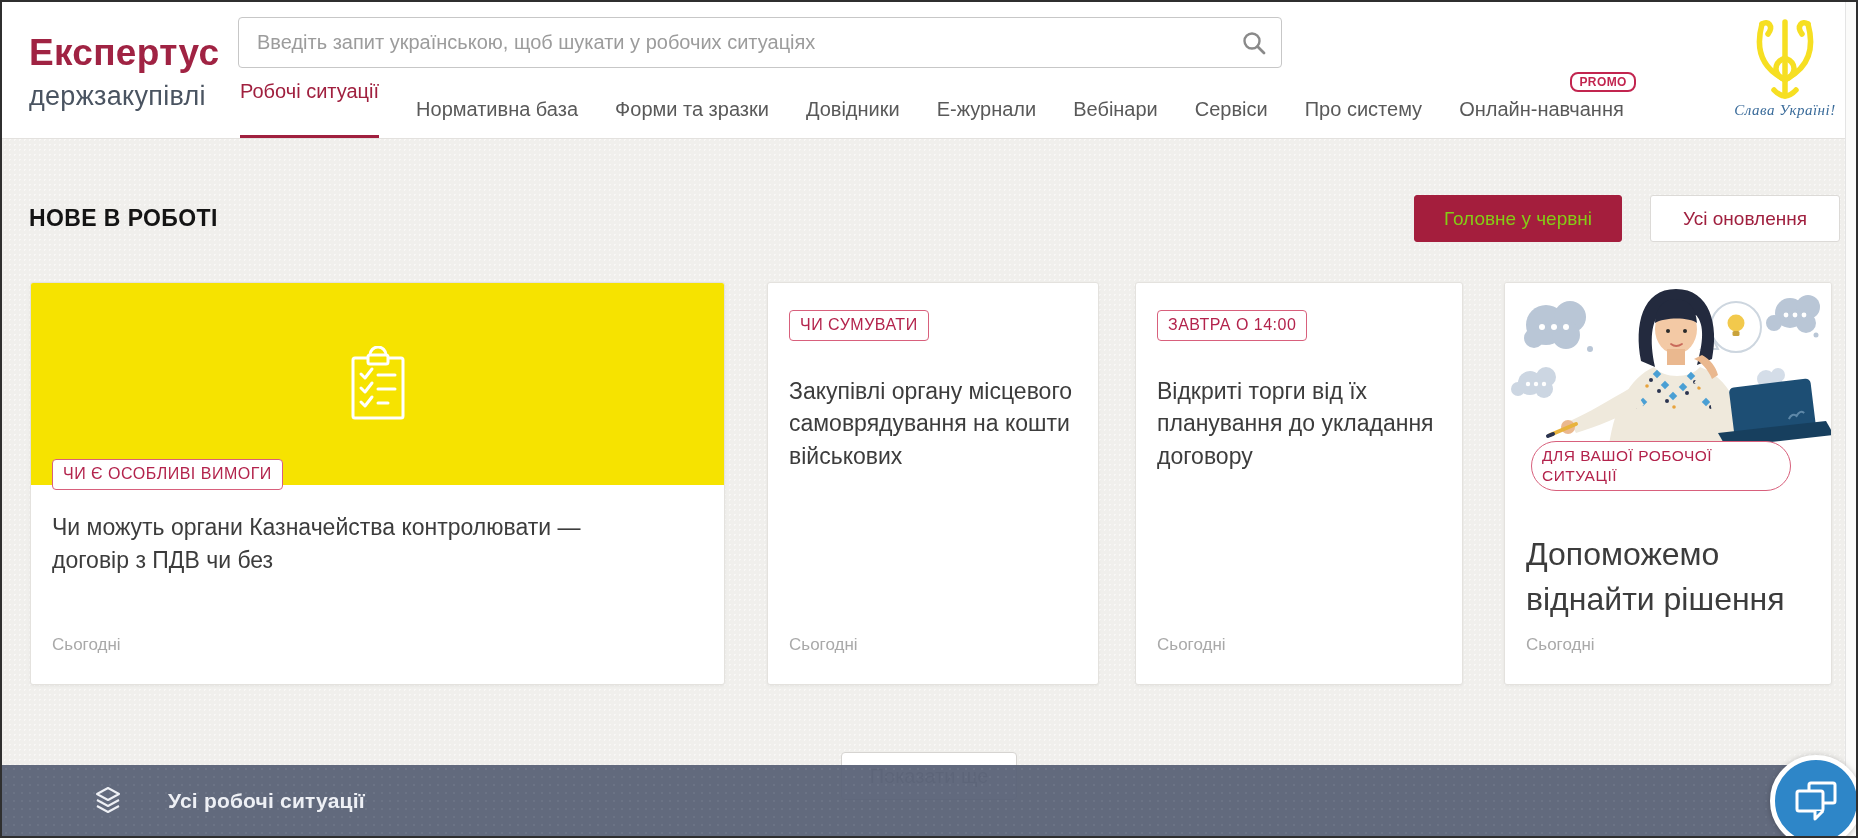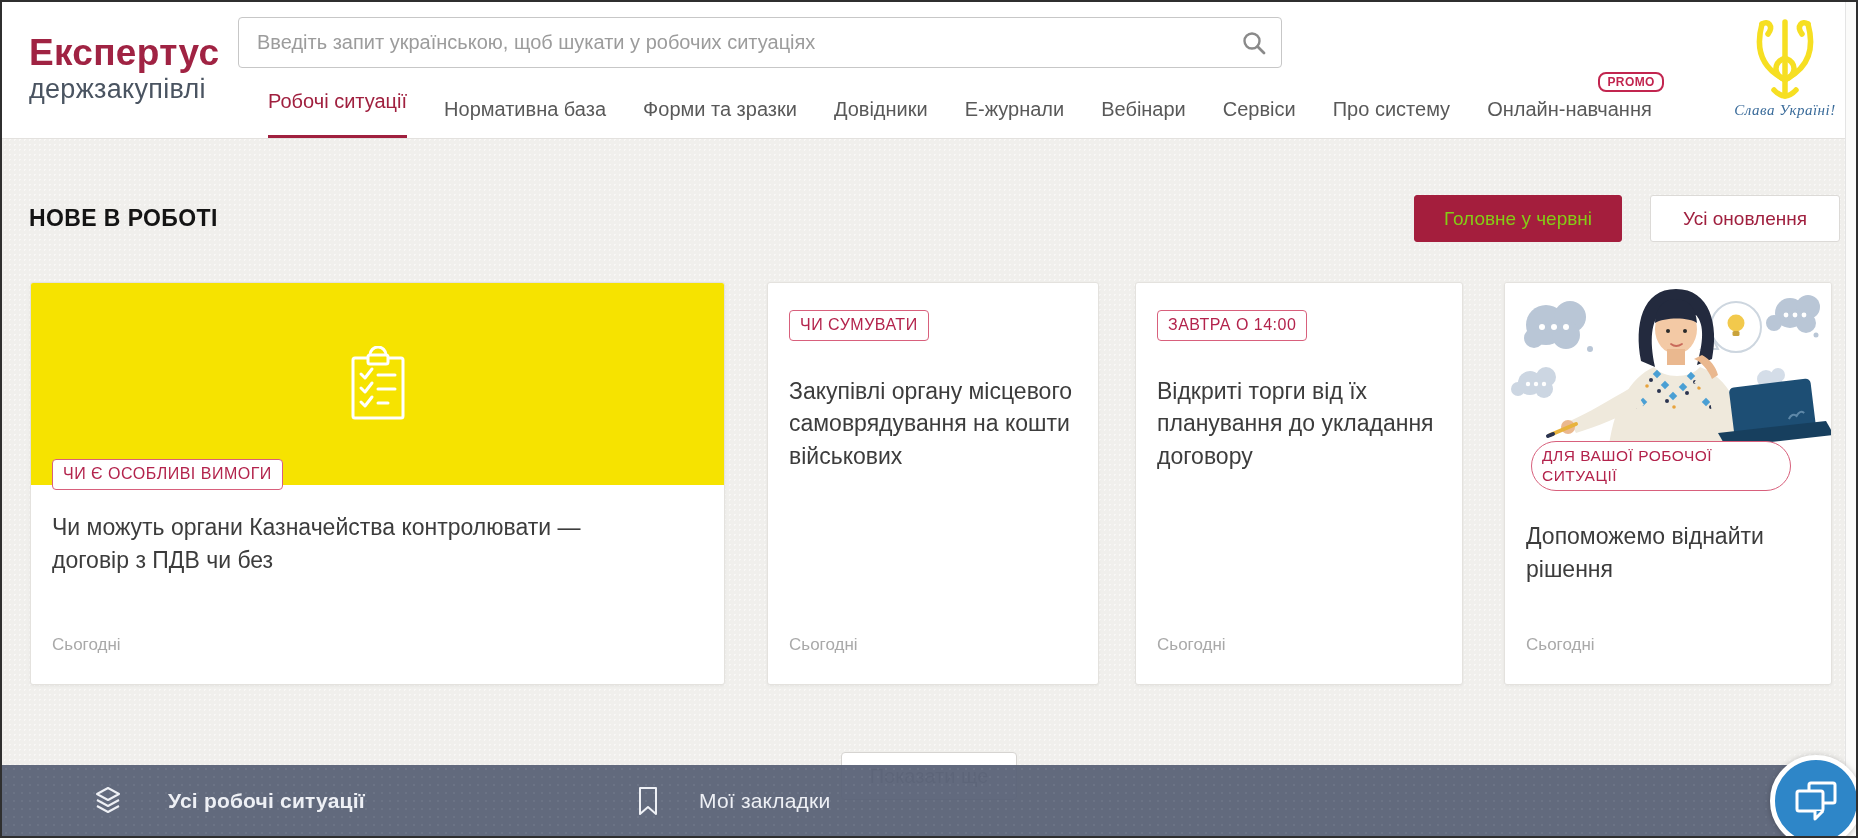--- a/index.html
+++ b/index.html
@@ -13,40 +13,40 @@
     background-size:5px 5px;
   }
 
   
   .header{
     position:absolute; top:0; left:0; width:1844px; height:137px;
     background:#ffffff; border-bottom:1px solid #e3e1de; z-index:3;
   }
   .brand{ position:absolute; left:27px; top:31px; line-height:1.06; }
   .brand-title{ font-size:37px; font-weight:bold; color:#a02343; letter-spacing:.3px; }
-  .brand-subtitle{ font-size:27px; color:#4a5461; margin-top:3px; letter-spacing:.3px; }
+  .brand-subtitle{ font-size:27px; color:#4a5461; margin-top:10px; letter-spacing:.3px; }
 
   .search-wrap{
     position:absolute; left:236px; top:15px; width:1044px; height:51px;
     border:1px solid #c7c7c7; border-radius:4px; background:#fff;
   }
   .search-input{
     width:100%; height:100%; border:none; outline:none; background:transparent;
     padding:0 56px 0 18px; font-size:20px; color:#444;
     font-family:"Liberation Sans", sans-serif;
   }
   .search-input::placeholder{ color:#9c9c9c; }
   .search-icon{ position:absolute; right:14px; top:12px; width:26px; height:26px; }
 
   .nav{
     position:absolute; left:238px; bottom:0; display:flex; gap:37px; align-items:flex-end;
     white-space:nowrap;
   }
   .nav a{ display:block; font-size:20px; color:#595959; text-decoration:none; padding-bottom:17px; cursor:pointer; }
-  .nav a.active{ color:#a0203f; border-bottom:3px solid #a0203f; padding-bottom:22px;margin-left:28px; }
+  .nav a.active{ color:#a0203f; border-bottom:3px solid #a0203f; padding-bottom:32px; }
   .nav-promo-wrap{ position:relative; }
   .promo-badge{
     position:absolute; top:-26px; right:-12px;
     font-size:12px; font-weight:bold; color:#c2254f; background:#fff;
     border:2px solid #c2254f; border-radius:8px; padding:1px 7px; letter-spacing:.4px;margin-left:40px;
   }
 
   .patriot{ position:absolute; left:1722px; top:16px; width:122px; text-align:center; }
   .trident-icon{ display:block; margin:0 auto; }
   .slogan{ font-family:"Liberation Serif", serif; font-style:italic; font-size:15px;
@@ -86,21 +86,21 @@
   }
   .card-1 .badge{ position:absolute; left:21px; top:176px; }
   .card-1 .card-title{ position:absolute; left:21px; top:228px; width:600px; }
 
   .card-pad{ padding:27px 21px 0 21px; }
   .card-pad .badge{ margin-bottom:0; }
   .card-pad .card-title{ margin-top:34px; }
 
   .illustration{ width:100%; height:172px; display:block; border-radius:2px 2px 0 0; }
   .card-4 .badge{ position:absolute; left:26px; top:158px; width:260px; font-size:15.5px;border-radius:25px; }
-  .card-4 .card-title{ position:absolute; left:21px; top:237px; width:286px; font-size:23px; }
+  .card-4 .card-title{ position:absolute; left:21px; top:249px; width:286px; font-size:32px; }
 
   
   .show-more{
     position:absolute; left:839px; top:750px; width:176px; height:48px;
     background:#fff; border:1px solid #d6d4d1; border-radius:4px;
     color:#9a9a9a; font-size:20px; display:flex; align-items:center; justify-content:center;
     z-index:1; cursor:pointer;
   }
   .bottom-bar{
     position:absolute; left:0; top:763px; width:1844px; height:71px;
@@ -329,28 +329,20 @@
     <div class="bar-item bar-item-1">
       <span class="icon">
         <svg width="28" height="30" viewBox="0 0 28 30" fill="none" stroke="#eef0f5" stroke-width="2" stroke-linejoin="round">
           <path d="M14 2 L25 8 L14 14 L3 8 Z"></path>
           <path d="M3 14 L14 20 L25 14"></path>
           <path d="M3 20 L14 26 L25 20"></path>
         </svg>
       </span>
       <span class="bar-label">Усі робочі ситуації</span>
     </div>
-    <div class="bar-item bar-item-2">
-      <span class="icon">
-        <svg width="22" height="30" viewBox="0 0 22 30" fill="none" stroke="#eef0f5" stroke-width="2" stroke-linejoin="round">
-          <path d="M3 2 H19 V28 L11 21 L3 28 Z"></path>
-        </svg>
-      </span>
-      <span class="bar-label">Мої закладки</span>
-    </div>
   </div>
 
   <div class="chat-fab">
     <svg width="46" height="44" viewBox="0 0 46 44">
       <g fill="none" stroke="#ffffff" stroke-width="3" stroke-linejoin="round">
         <rect x="16" y="4" width="26" height="20" rx="2" fill="none"></rect>
         <rect x="4" y="12" width="26" height="20" rx="2" fill="#2e86c8"></rect>
         <path d="M22 32 L22 40 L30 32" fill="#2e86c8"></path>
       </g>
     </svg>

